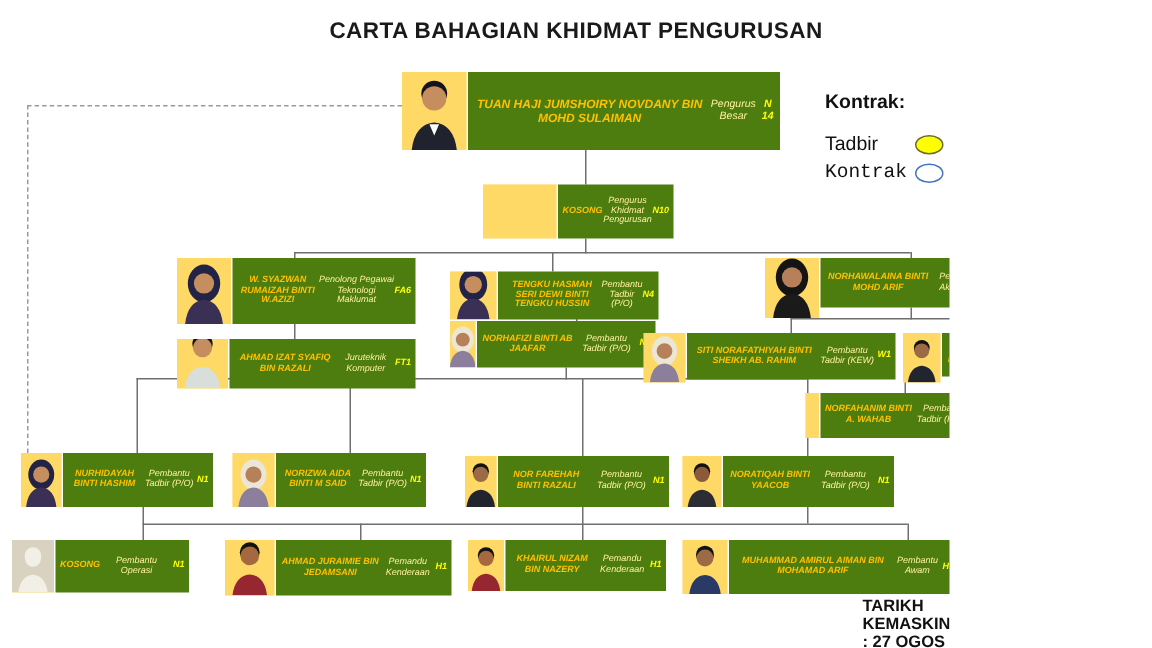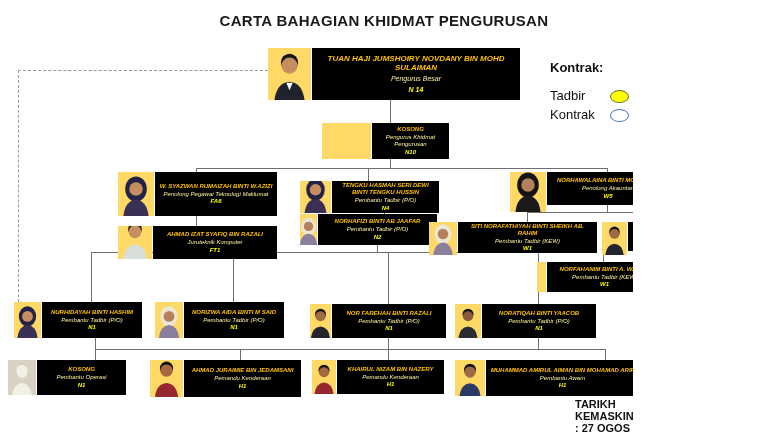--- a/index.html
+++ b/index.html
@@ -4,21 +4,21 @@
 <style>
   html,body{margin:0;padding:0;background:#fff;}
   #stage{position:relative;width:633px;height:432px;background:#ffffff;overflow:hidden;
          font-family:"Liberation Sans",sans-serif;}
   .title{position:absolute;top:12px;left:0;width:768px;text-align:center;
          font-size:15px;font-weight:600;color:#1a1a1a;letter-spacing:.3px;}
   
   .node{position:absolute;display:flex;align-items:flex-start;gap:1px;}
   .photo{background:#FFD966;flex:none;overflow:hidden;}
   .photo svg{display:block;width:100%;height:100%;}
-  .card{background:#000000;flex:none;box-sizing:border-box;display:flex;flex-direction:column;
+  .card{background:#4d7c0f;flex:none;box-sizing:border-box;display:flex;flex-direction:row;
         justify-content:center;align-items:center;text-align:center;padding:2px 3px;row-gap:1px;}
   .nm{color:#FFC000;font-weight:700;font-style:italic;font-size:6px;line-height:1.15;}
   .rl{color:#FFF2A0;font-style:italic;font-size:6px;line-height:1.15;}
   .gr{color:#FFFF00;font-weight:700;font-style:italic;font-size:6px;line-height:1.15;}
   .lg .nm{font-size:8px;}
   .lg .rl,.lg .gr{font-size:7px;}
   .lg{row-gap:3px;}
   
   .line{position:absolute;background:#6f6f6f;}
   .h{height:1px;}
@@ -36,21 +36,21 @@
 </head>
 <body>
 
 <div id="stage">
 
   <div class="title">CARTA BAHAGIAN KHIDMAT PENGURUSAN</div>
 
   <div class="legend-heading">Kontrak:</div>
   <div class="legend-label" style="left:550px;top:88px;">Tadbir</div>
   <div class="oval oval-tetap" style="left:610px;top:90px;"></div>
-  <div class="legend-label" style="left:550px;top:107px;">Kontrak</div>
+  <div class="legend-label" style="left:550px;top:107px;font-family:Liberation Mono, monospace;">Kontrak</div>
   <div class="oval oval-kontrak" style="left:610px;top:109px;"></div>
 
   <div class="dash-h" style="left:18px;top:70px;width:250px;"></div>
   <div class="dash-v" style="left:18px;top:70px;height:232px;"></div>
 
   <div class="line v" style="left:390px;top:100px;height:23px;"></div>
   <div class="line v" style="left:390px;top:159px;height:10px;"></div>
   <div class="line h" style="left:196px;top:168px;width:411px;"></div>
   <div class="line v" style="left:196px;top:168px;height:5px;"></div>
   <div class="line v" style="left:368px;top:168px;height:13px;"></div>

